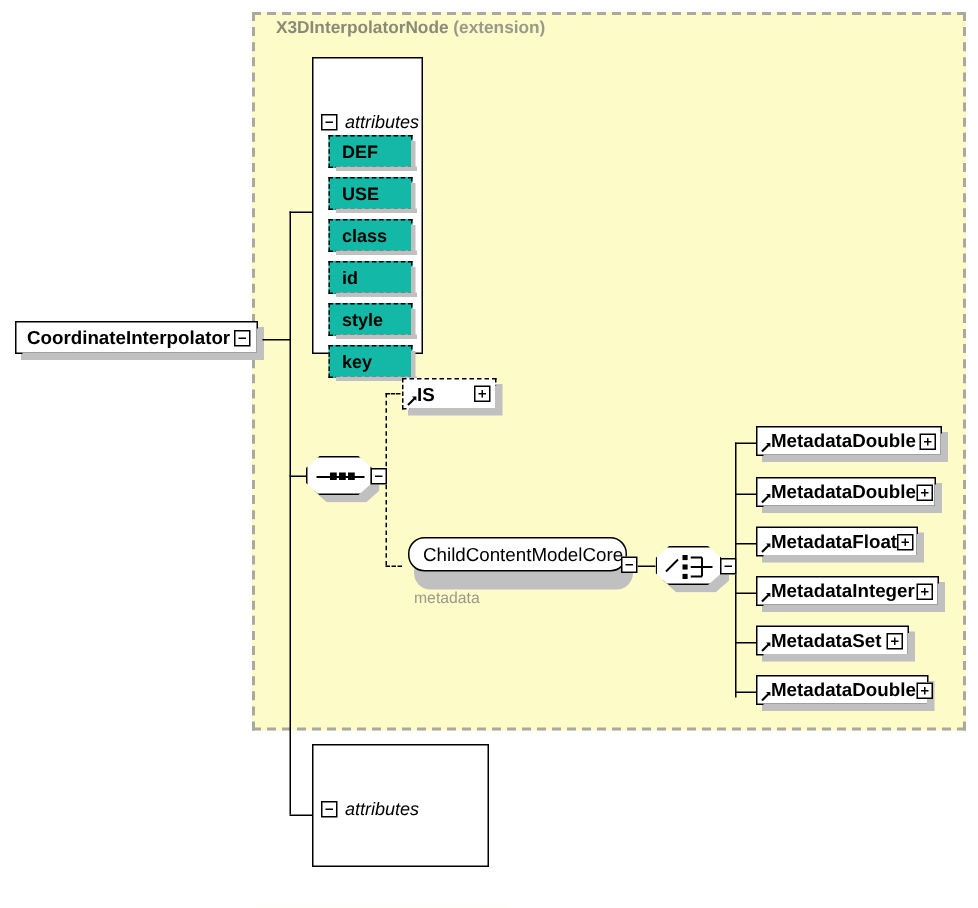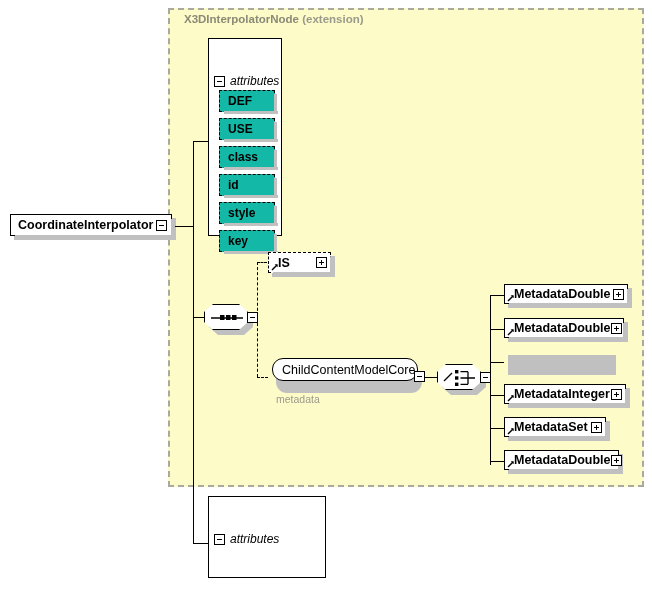--- a/index.html
+++ b/index.html
@@ -426,20 +426,31 @@
       <path d="M6.6 1.3 L6.6 4.2 L3.7 1.3 Z" fill="#000"></path>
     </svg>
     <span style="flex:1 1 auto; font-size:12.5px;">MetadataDouble</span>
     <span class="pm-box">
         <i class="bar-h"></i>
         <i class="bar-v"></i>
       </span>
   </div>
 
   <div class="shadow-rect layer-shadow" style="left:508px; top:355px; width:108px; height:20px;"></div>
+  <div class="el-box layer-node" style="left:504px; top:351px; width:108px; height:20px; padding:0 3px 0 9px;">
+    <svg class="ref-arrow" viewBox="0 0 8 8">
+      <path d="M1 7 L6 2" stroke="#000" stroke-width="1.4" fill="none"></path>
+      <path d="M6.6 1.3 L6.6 4.2 L3.7 1.3 Z" fill="#000"></path>
+    </svg>
+    <span style="flex:1 1 auto; font-size:12.5px;">MetadataFloat</span>
+    <span class="pm-box">
+        <i class="bar-h"></i>
+        <i class="bar-v"></i>
+      </span>
+  </div>
 
   <div class="shadow-rect layer-shadow" style="left:508px; top:388px; width:122px; height:20px;"></div>
   <div class="el-box layer-node" style="left:504px; top:384px; width:122px; height:20px; padding:0 3px 0 9px;">
     <svg class="ref-arrow" viewBox="0 0 8 8">
       <path d="M1 7 L6 2" stroke="#000" stroke-width="1.4" fill="none"></path>
       <path d="M6.6 1.3 L6.6 4.2 L3.7 1.3 Z" fill="#000"></path>
     </svg>
     <span style="flex:1 1 auto; font-size:12.5px;">MetadataInteger</span>
     <span class="pm-box">
         <i class="bar-h"></i>

